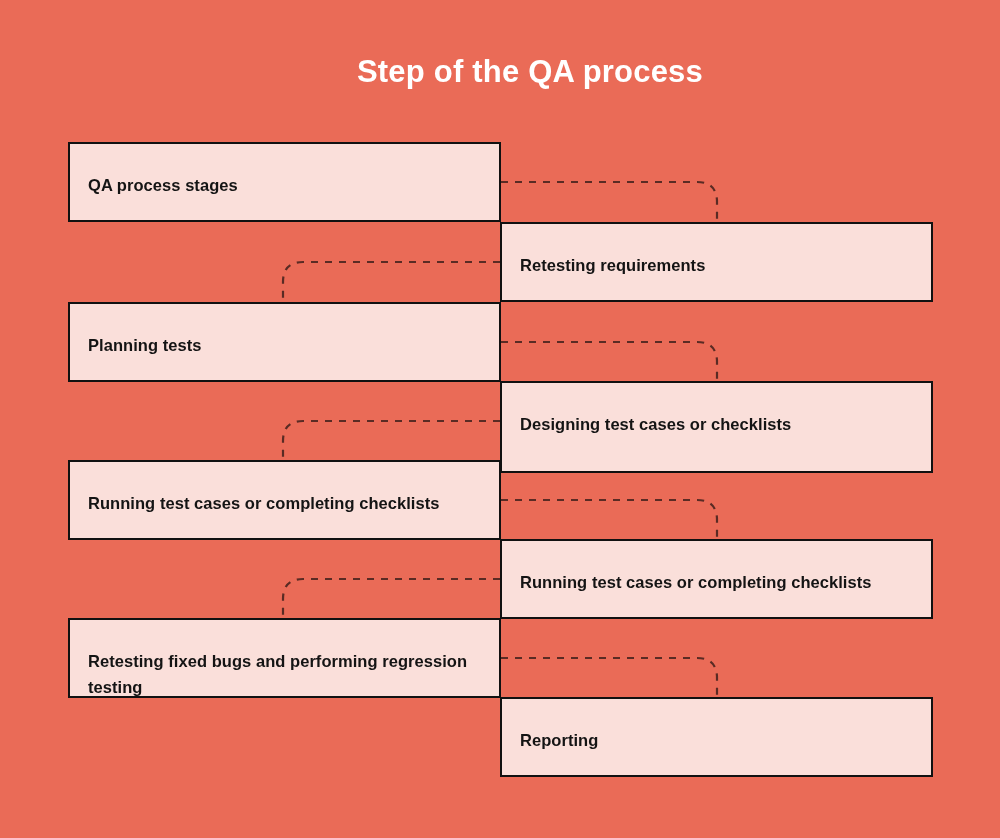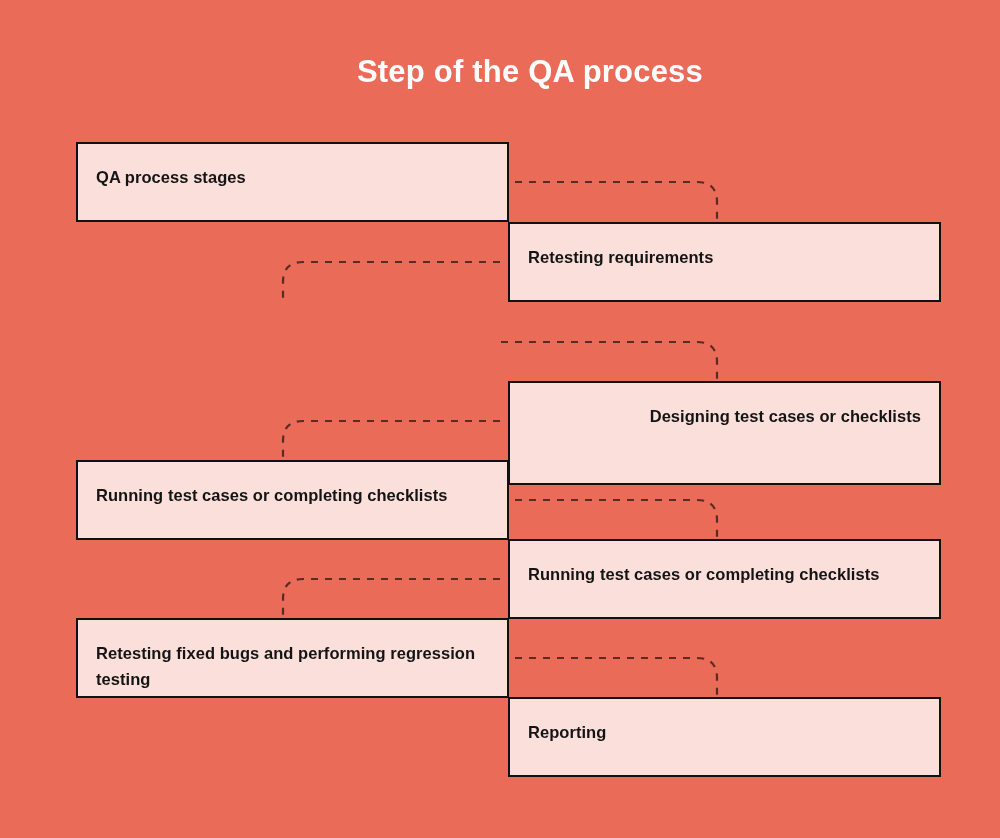--- a/index.html
+++ b/index.html
@@ -38,22 +38,21 @@
     top: 0;
     width: 1000px;
     height: 838px;
     pointer-events: none;
   }
   .step-box {
     position: absolute;
     box-sizing: border-box;
     background: #FADFDA;
     border: 2px solid #111111;
-    padding: 20px 18px 0 18px;
-    margin-left: 8px;
+    padding: 28px 18px 0 18px;
   }
   .step-box.left  { left: 68px;  width: 433px; }
   .step-box.right { left: 500px; width: 433px; }
   .step-label {
     font-size: 16.5px;
     font-weight: bold;
     color: #141414;
     line-height: 26px;
     letter-spacing: 0.05px;
     white-space: pre-line;
@@ -79,22 +78,25 @@
   </svg>
 
   <div class="step-box left" style="top:142px; height:80px;">
     <div class="step-label">QA process stages</div>
   </div>
 
   <div class="step-box right" style="top:222px; height:80px;">
     <div class="step-label">Retesting requirements</div>
   </div>
 
+  <div class="step-box left" style="top:302px; height:80px;">
+    <div class="step-label">Planning tests</div>
+  </div>
 
-  <div class="step-box right" style="top:381px; height:104px;text-align:right;">
+  <div class="step-box right" style="top:381px; height:92px;">
     <div class="step-label">Designing test cases or checklists</div>
   </div>
 
   <div class="step-box left" style="top:460px; height:80px;">
     <div class="step-label">Running test cases or completing checklists</div>
   </div>
 
   <div class="step-box right" style="top:539px; height:80px;">
     <div class="step-label">Running test cases or completing checklists</div>
   </div>

